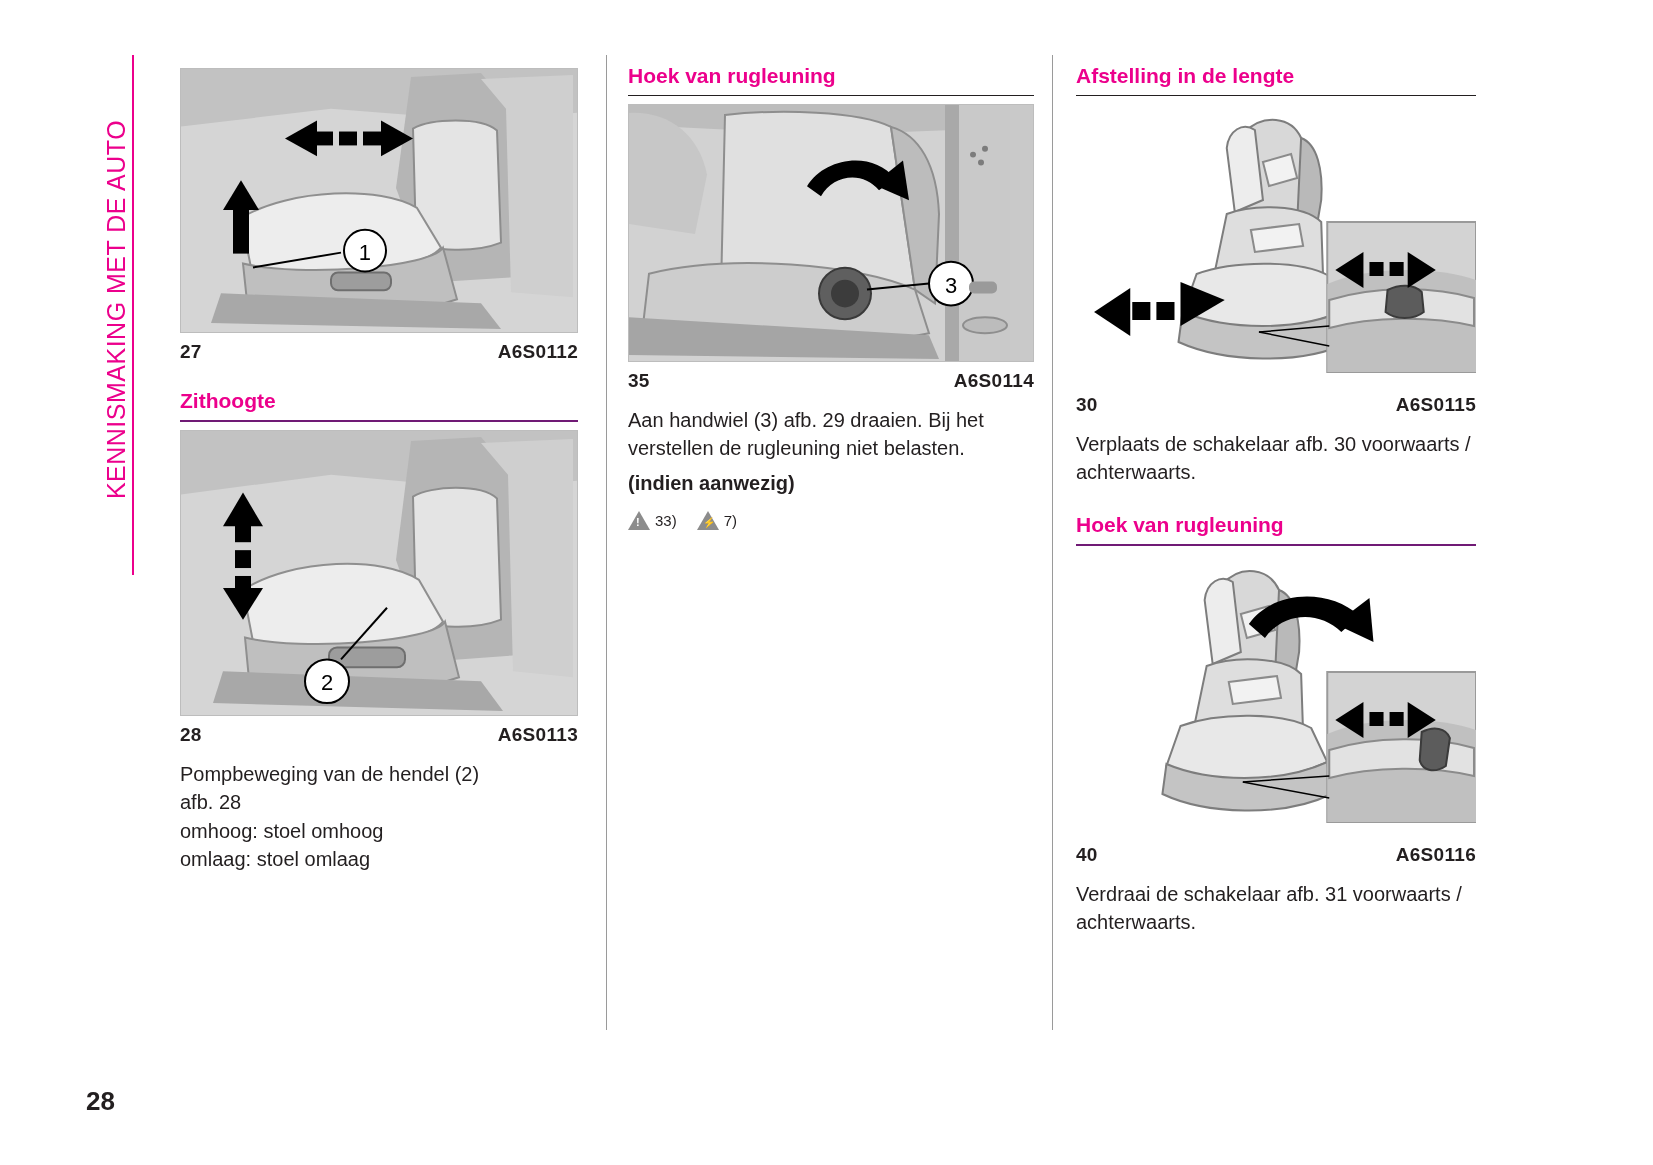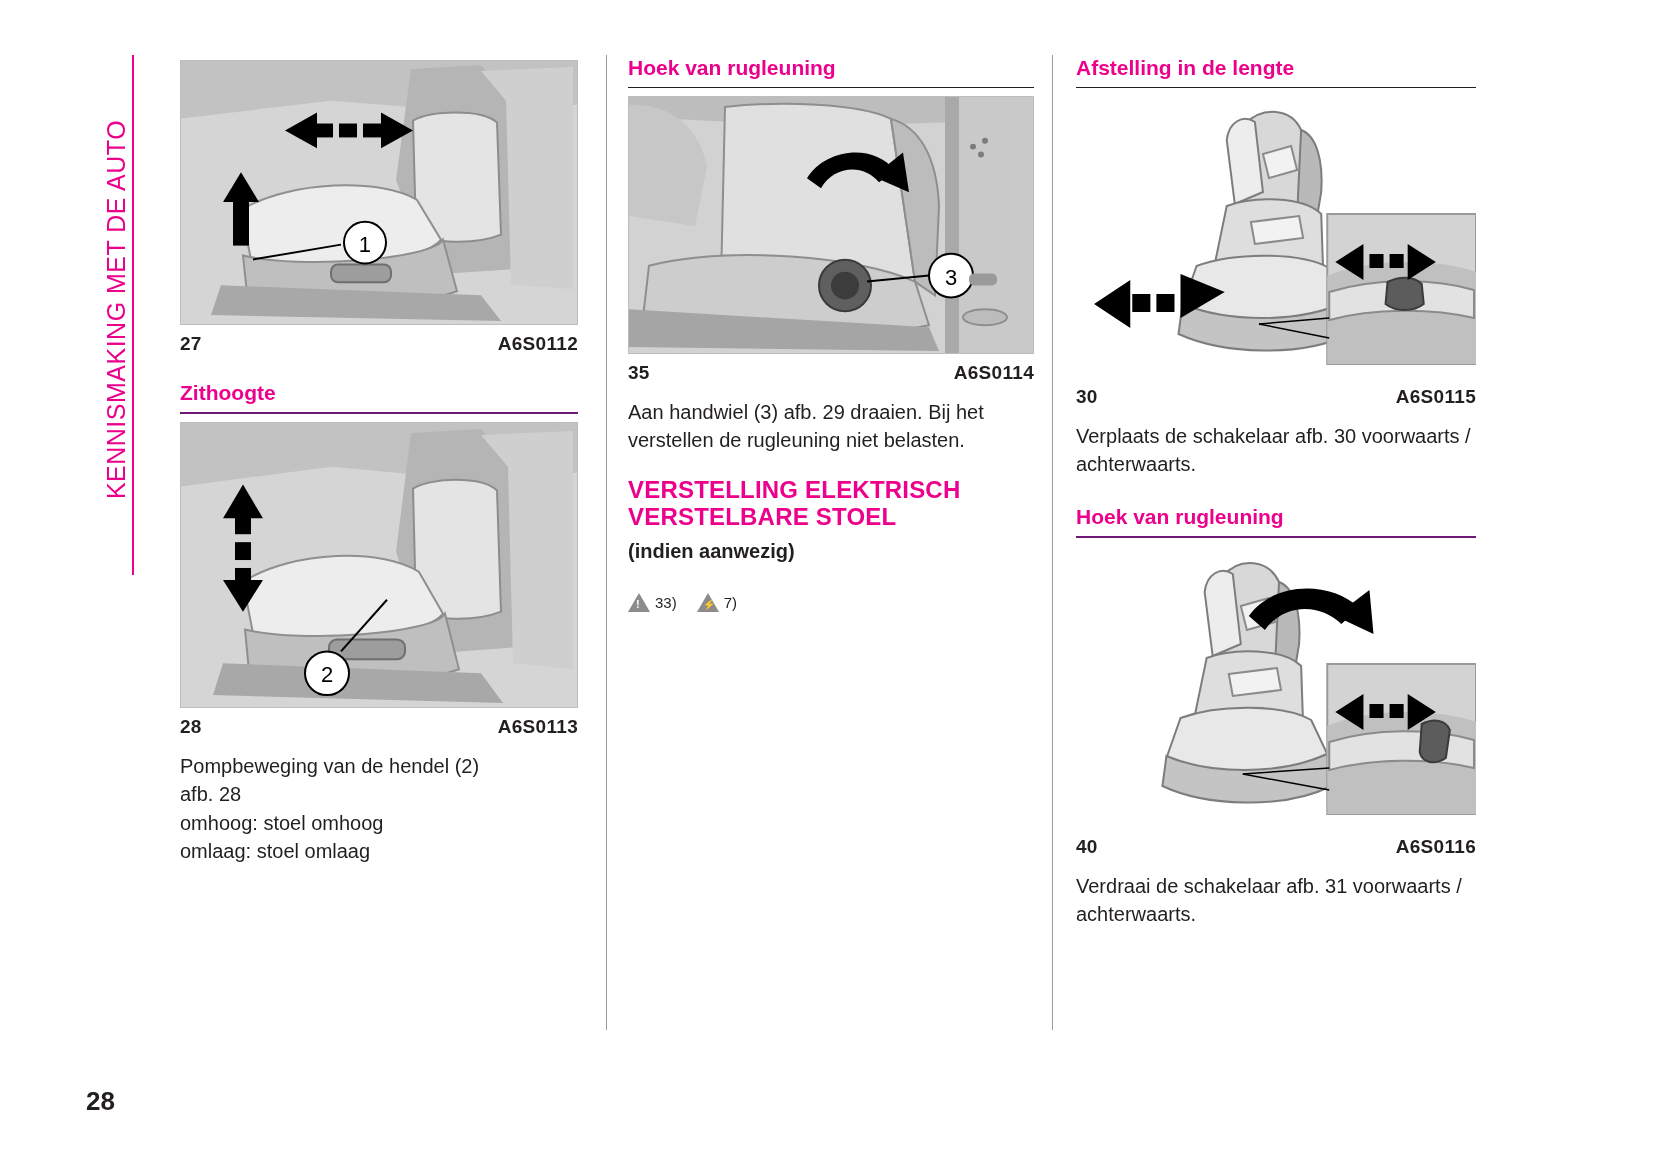--- a/index.html
+++ b/index.html
@@ -46,21 +46,21 @@
     width: 1px;
     height: 975px;
     background: #9a9a9a;
   }
   .col-rule.r1 { left: 606px; }
   .col-rule.r2 { left: 1052px; }
 
   
   .col {
     position: absolute;
-    top: 56px;
+    top: 64px;
   }
   .col-1 { left: 180px; width: 398px; }
   .col-2 { left: 628px; width: 406px; }
   .col-3 { left: 1076px; width: 400px; }
 
   
   h2.section {
     color: #ec008c;
     font-size: 21px;
     font-weight: bold;
@@ -112,21 +112,21 @@
     margin-top: 8px;
     letter-spacing: 0.3px;
   }
   .fig-caption .code { font-weight: bold; }
 
   
   .sym-row {
     display: flex;
     align-items: flex-start;
     gap: 8px;
-    margin-top: 28px;
+    margin-top: 14px;
   }
   .sym {
     display: flex;
     align-items: center;
     gap: 5px;
   }
   .sym .num { font-size: 15px; }
   .tri {
     width: 0; height: 0;
     border-left: 11px solid transparent;
@@ -291,21 +291,20 @@
         </svg>
       </div>
       <div class="fig-caption">
         <span>35</span>
         <span class="code">A6S0114</span>
       </div>
     </div>
 
     <p class="body">Aan handwiel (3) afb. 29 draaien. Bij het verstellen de rugleuning niet belasten.</p>
 
-    <h3 class="bigpink">VERSTELLING ELEKTRISCH VERSTELBARE STOEL</h3>
 
     <p class="body tight">(indien aanwezig)</p>
 
     <div class="sym-row">
       <span class="sym">
         <span class="tri"></span>
         <span class="num">33)</span>
       </span>
       <span class="sym" style="margin-left:12px;">
         <span class="tri bolt"></span>

